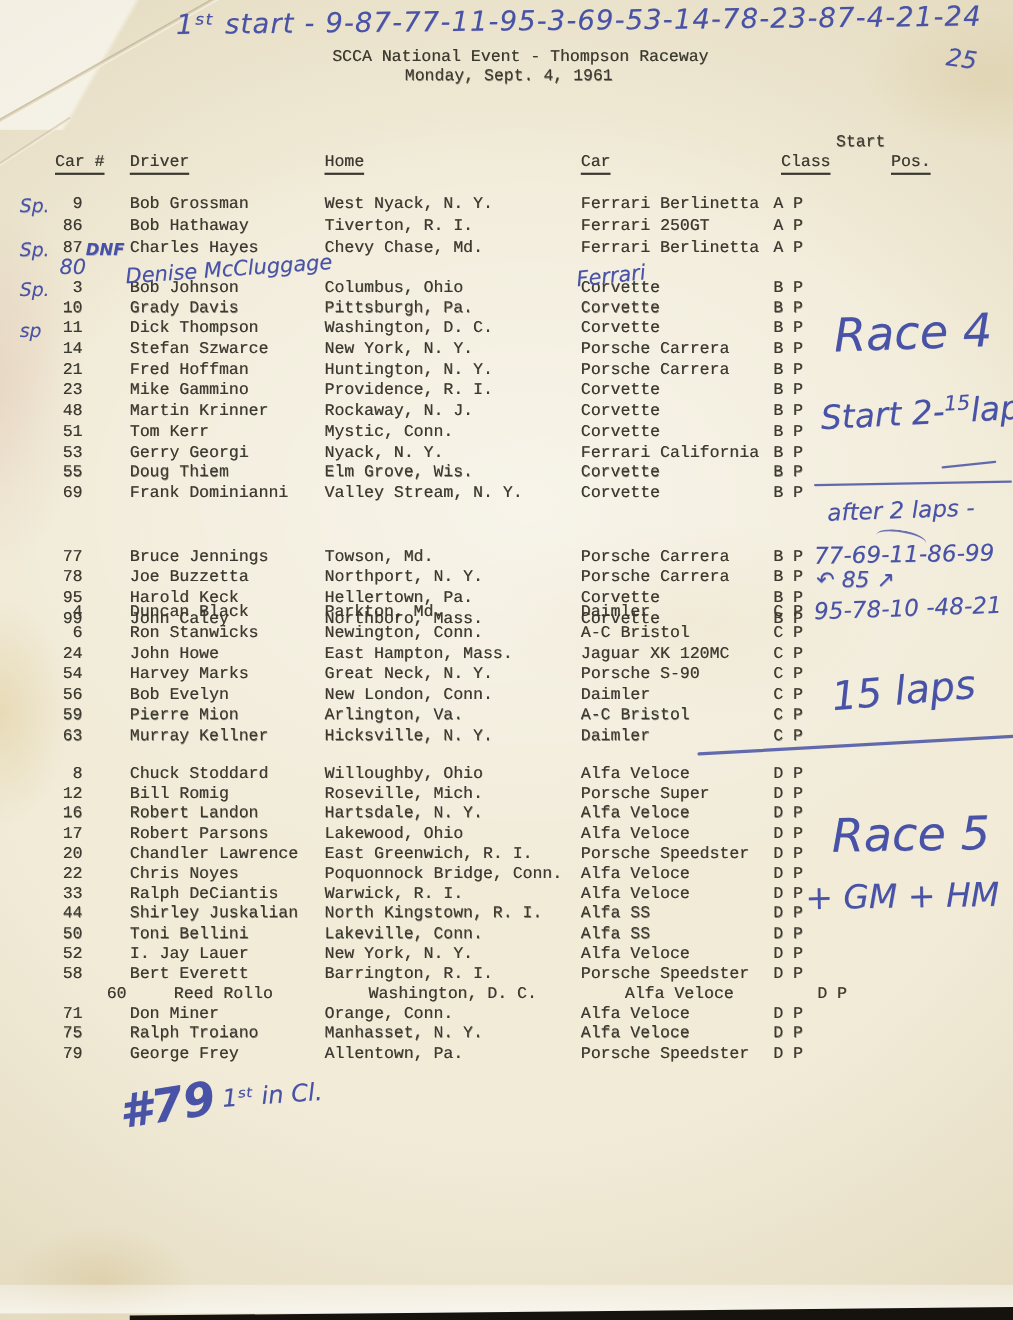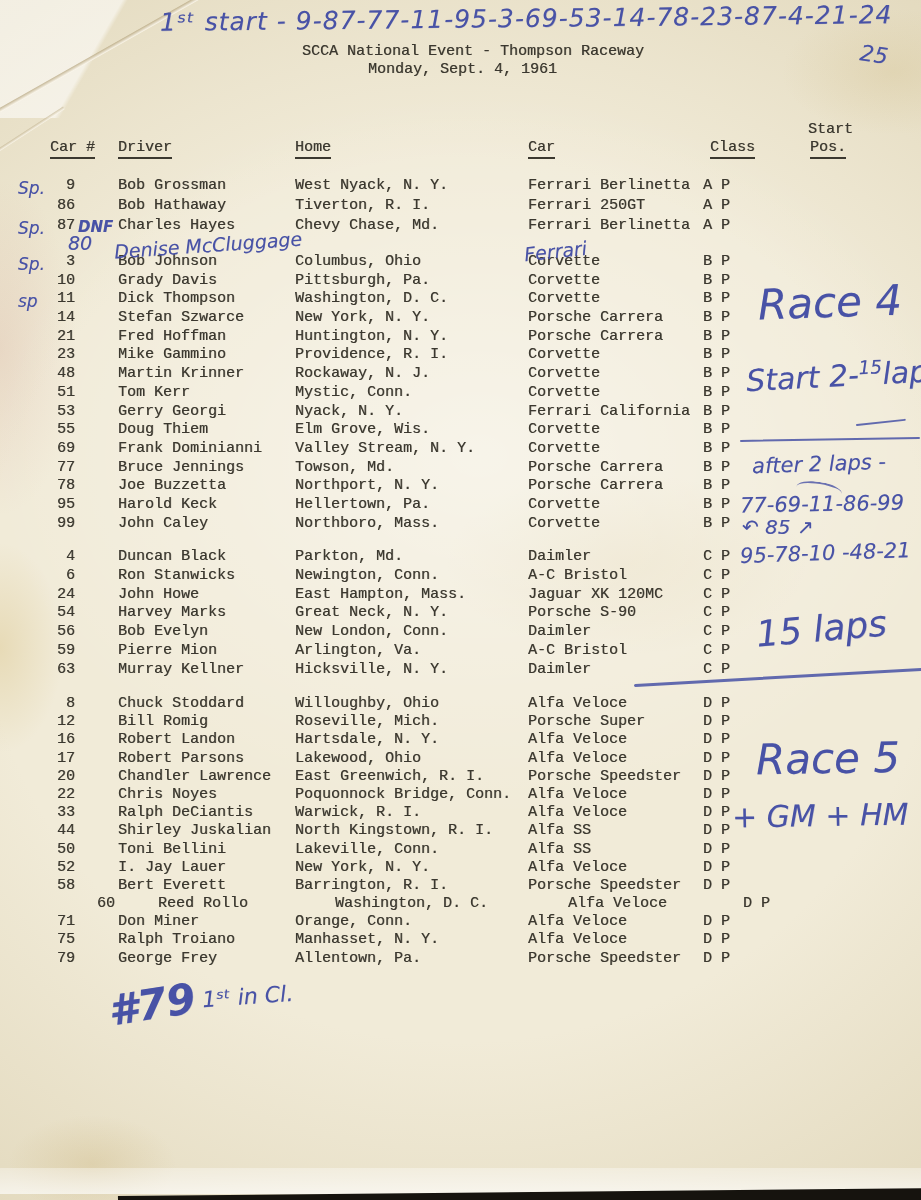--- a/index.html
+++ b/index.html
@@ -64,21 +64,21 @@
   <div class="crease2"></div>
   <div class="bottom-light"></div>
   <div class="bottom-edge"></div>
 
   <div class="h" style="left:160px;top:4px;font-size:25px;letter-spacing:1px;transform:rotate(-0.6deg);">1ˢᵗ start - 9-87-77-11-95-3-69-53-14-78-23-87-4-21-24</div>
   <div class="h" style="left:860px;top:42px;font-size:22px;transform:rotate(8deg);">25</div>
 
   <div class="t" style="left:302px;top:44px;">SCCA National Event - Thompson Raceway</div>
   <div class="t" style="left:368px;top:62px;">Monday, Sept. 4, 1961</div>
 
-  <div class="t" style="left:808px;top:122px;">Start</div>
+  <div class="t" style="left:760px;top:122px;">Start</div>
   <div class="t u" style="left:50px;top:140px;">Car #</div>
   <div class="t u" style="left:118px;top:140px;">Driver</div>
   <div class="t u" style="left:295px;top:140px;">Home</div>
   <div class="t u" style="left:528px;top:140px;text-align:center;">Car</div>
   <div class="t u" style="left:710px;top:140px;">Class</div>
   <div class="t u" style="left:810px;top:140px;">Pos.</div>
 
   <div>
       <div class="tgroup" style="top: 178px;">
         <div class="trow" style="height: 20px;">
@@ -179,21 +179,21 @@
           <span class="t c-car">Corvette</span>
           <span class="t c-class">B P</span>
         </div>
         <div class="trow" style="height: 18.7px; padding-left: 44px;">
           <span class="t c-num">69</span>
           <span class="t c-driver">Frank Dominianni</span>
           <span class="t c-home">Valley Stream, N. Y.</span>
           <span class="t c-car">Corvette</span>
           <span class="t c-class">B P</span>
         </div>
-        <div class="trow" style="height: 18.7px;">
+        <div class="trow" style="height: 18.7px; margin-top: 39px;">
           <span class="t c-num">77</span>
           <span class="t c-driver">Bruce Jennings</span>
           <span class="t c-home">Towson, Md.</span>
           <span class="t c-car">Porsche Carrera</span>
           <span class="t c-class">B P</span>
         </div>
         <div class="trow" style="height: 18.7px;">
           <span class="t c-num">78</span>
           <span class="t c-driver">Joe Buzzetta</span>
           <span class="t c-home">Northport, N. Y.</span>
@@ -368,21 +368,21 @@
         <div class="trow" style="height: 18.2px;">
           <span class="t c-num">79</span>
           <span class="t c-driver">George Frey</span>
           <span class="t c-home">Allentown, Pa.</span>
           <span class="t c-car">Porsche Speedster</span>
           <span class="t c-class">D P</span>
         </div>
       </div>
     </div>
 
-  <div class="h" style="left:68px;top:232px;font-size:19px;">80</div>
+  <div class="h" style="left:54px;top:232px;font-size:19px;">80</div>
   <div class="h" style="left:114px;top:234px;font-size:19px;transform:rotate(-4deg);">Denise McCluggage</div>
   <div class="h" style="left:524px;top:240px;font-size:19px;transform:rotate(-6deg);">Ferrari</div>
 
   <div class="h" style="left:758px;top:278px;font-size:42px;transform:rotate(-2deg);">Race 4</div>
 
   <div class="h" style="left:746px;top:358px;font-size:30px;transform:rotate(-3deg);"><span>Start 2-</span><span class="sup">15</span><span>laps</span></div>
   <div class="ink-line" style="left:856px;top:424px;width:50px;transform:rotate(-6deg);"></div>
 
   <div class="ink-line" style="left:740px;top:440px;width:180px;transform:rotate(-1deg);"></div>
   <div class="h" style="left:752px;top:452px;font-size:21px;transform:rotate(-2deg);">after 2 laps -</div>

